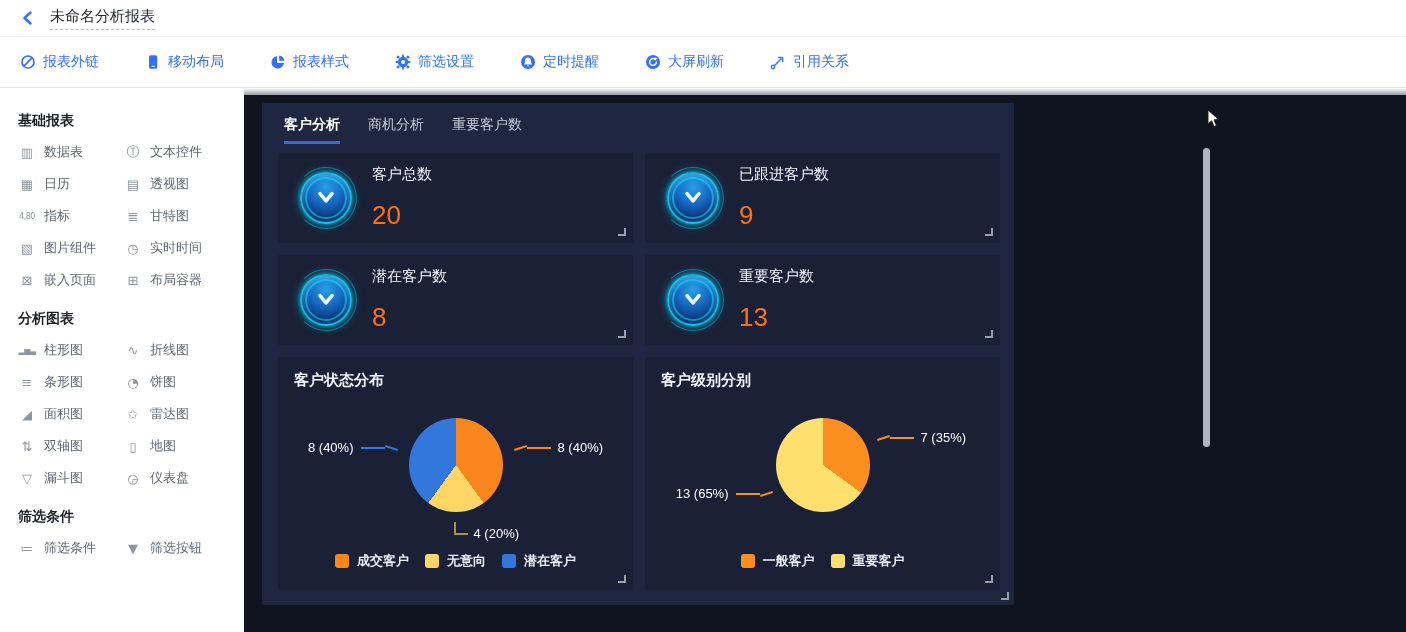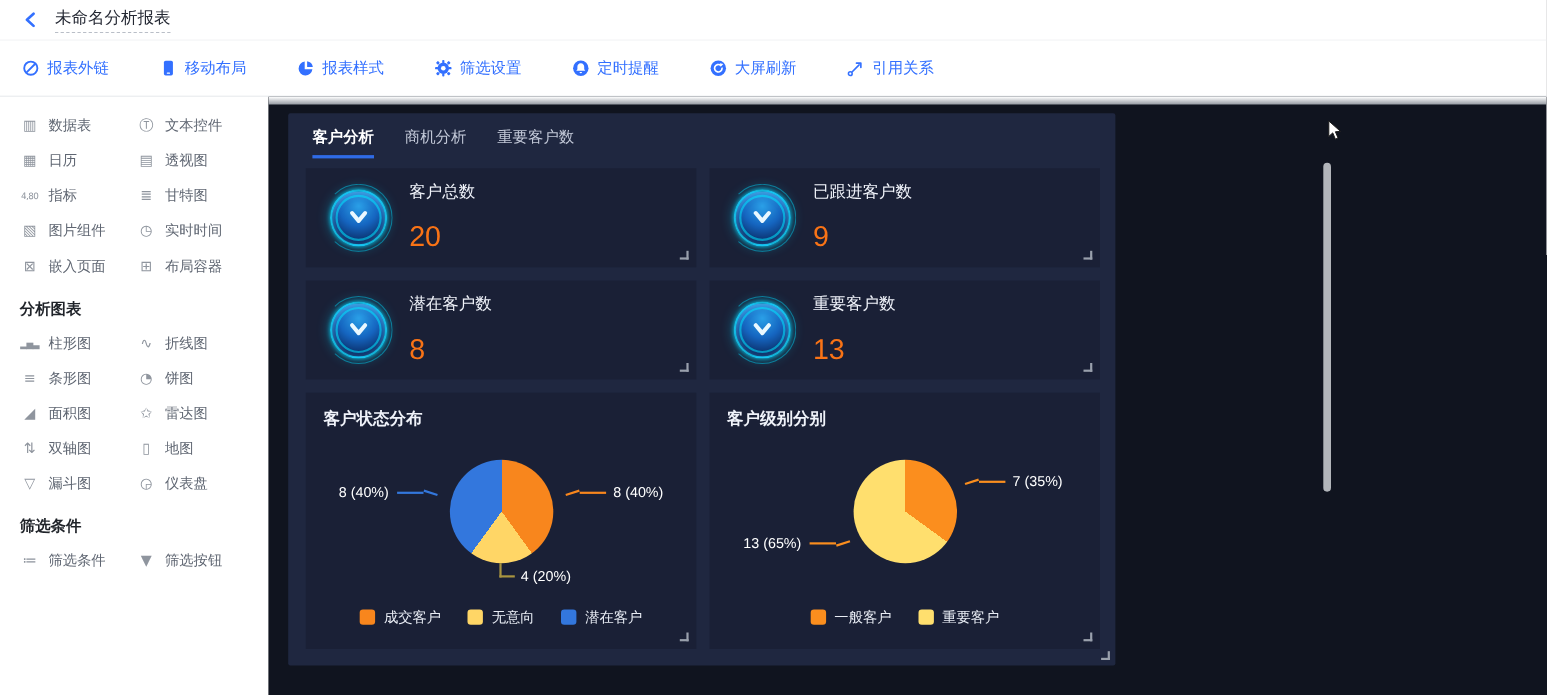--- a/index.html
+++ b/index.html
@@ -74,21 +74,21 @@
     align-items:center; white-space:nowrap; }
   .hseg { width:24px; height:2px; flex:none; }
   .dseg { width:13px; height:2px; flex:none; }
   .dseg.dn-right { transform:rotate(18deg); }
   .dseg.dn-left  { transform:rotate(-18deg); }
   .elbow { width:14px; height:13px; border-left:2px solid; border-bottom:2px solid;
     flex:none; margin-right:6px; margin-top:-11px; }
   .gap-r { margin-right:7px; } .gap-l { margin-left:7px; }
 
   .legend { position:absolute; left:0; right:0; bottom:20px; display:flex;
-    justify-content:center; gap:24px; }
+    justify-content:center; gap:16px;font-weight:bold; }
   .legend-item { display:flex; align-items:center; gap:8px; cursor:pointer; }
   .swatch { width:14px; height:14px; border-radius:3px; }
   .legend-label { font-size:13px; color:#e8ecf4; }
 
   .corner { position:absolute; right:7px; bottom:7px; width:8px; height:8px;
     border-right:2px solid #99a0ac; border-bottom:2px solid #99a0ac; cursor:nwse-resize; }
   .panel > .corner { right:5px; bottom:5px; }
 
   .v-thumb { position:absolute; left:959px; top:60px; width:7px; height:299px;
     background:#b2b5ba; border-radius:4px; cursor:default; }
@@ -167,20 +167,21 @@
       <line x1="4.8" y1="11.2" x2="11" y2="5" stroke="#3370ff" stroke-width="1.5" stroke-linecap="round"></line>
       <polyline points="8.6,3.4 12.6,3.4 12.6,7.4" fill="none" stroke="#3370ff" stroke-width="1.5" stroke-linecap="round" stroke-linejoin="round"></polyline>
     </svg>
     <span>引用关系</span>
   </div>
 </div>
 
 <div class="main">
 
   <div class="sidebar">
+    <div class="sec-title">基础报表</div>
     <div class="sec-grid">
       <div class="s-item">
           <span class="si">▥</span>
           <span class="s-label">数据表</span>
         </div>
       <div class="s-item">
           <span class="si">Ⓣ</span>
           <span class="s-label">文本控件</span>
         </div>
       <div class="s-item">
@@ -346,21 +347,21 @@
               <div class="plabel" style="right:calc(50% + 58px); top:46px;">
                 <span class="gap-r">8 (40%)</span>
                 <span class="hseg" style="background: rgb(51, 119, 221);"></span>
                 <span class="dseg dn-right" style="background: rgb(51, 119, 221);"></span>
               </div>
               <div class="plabel" style="left:calc(50% + 58px); top:46px;">
                 <span class="dseg dn-left" style="background: rgb(248, 134, 29);"></span>
                 <span class="hseg" style="background: rgb(248, 134, 29);"></span>
                 <span class="gap-l">8 (40%)</span>
               </div>
-              <div class="plabel" style="left:calc(50% - 2px); top:122px;">
+              <div class="plabel" style="left:calc(50% - 2px); top:132px;">
                 <span class="elbow" style="border-color:#a8943f;"></span>
                 <span>4 (20%)</span>
               </div>
             </div>
             <div class="legend">
               <div class="legend-item">
                 <span class="swatch" style="background: rgb(248, 134, 29);"></span>
                 <span class="legend-label">成交客户</span>
               </div>
               <div class="legend-item">

